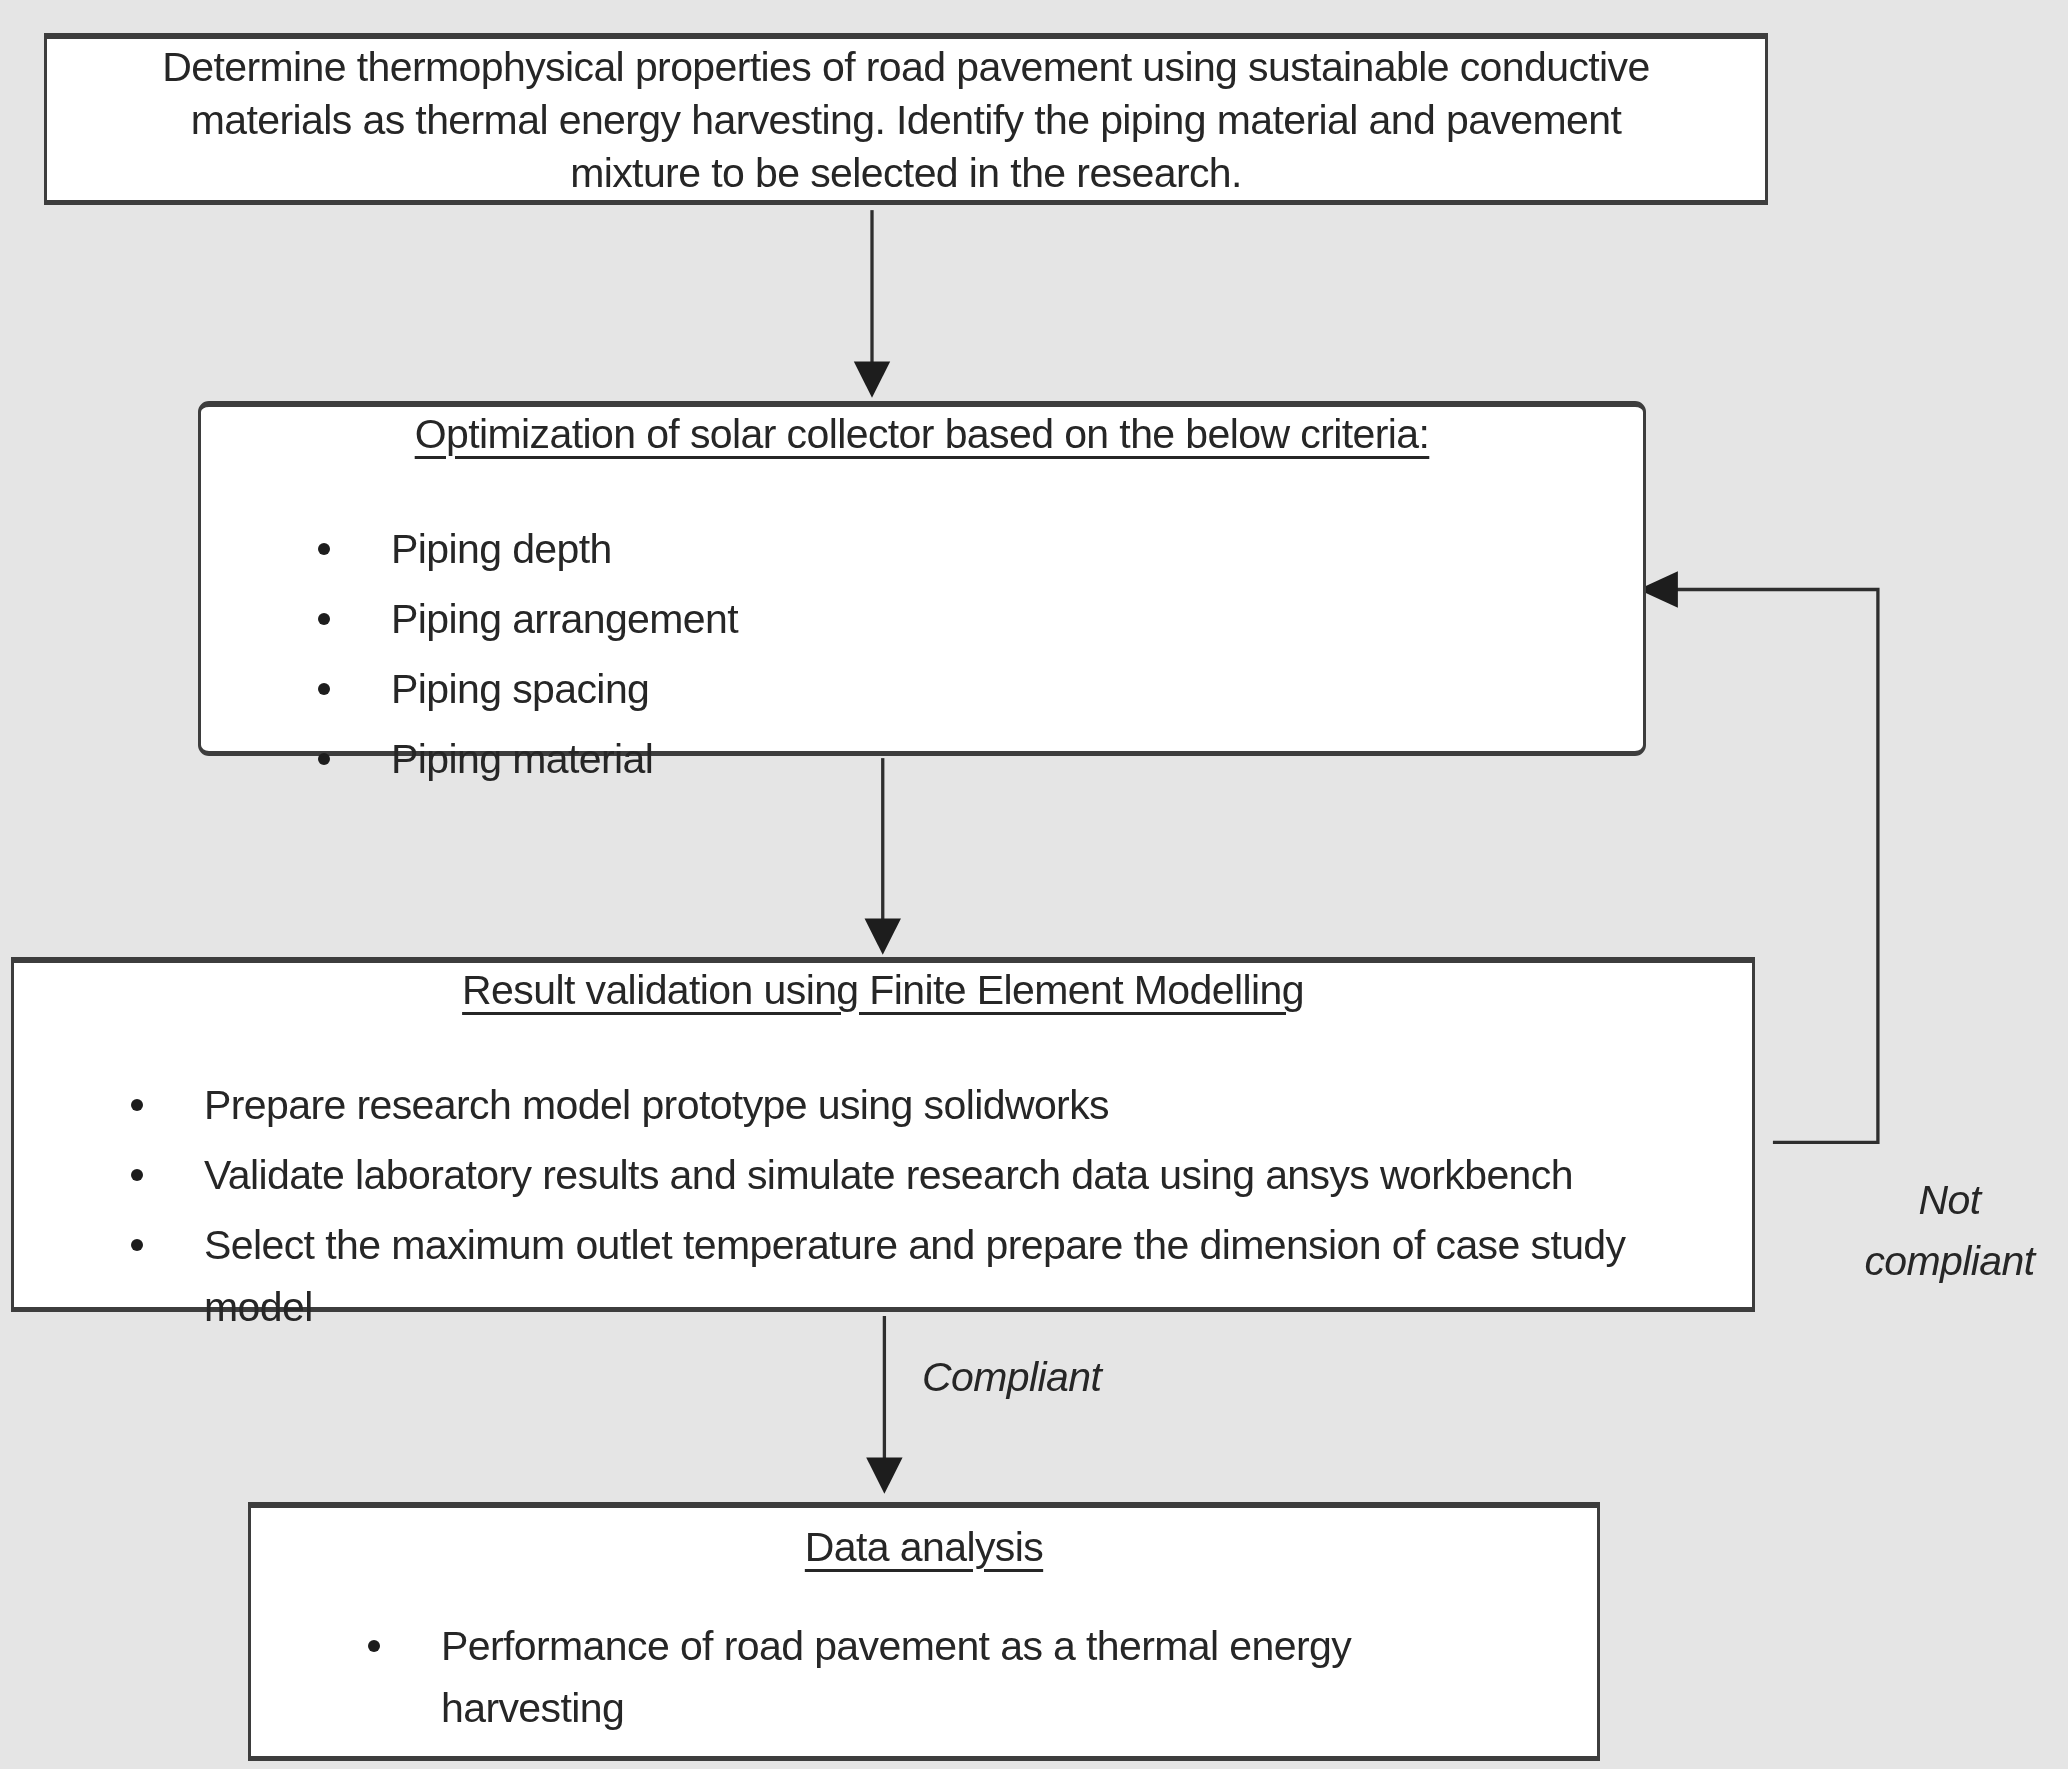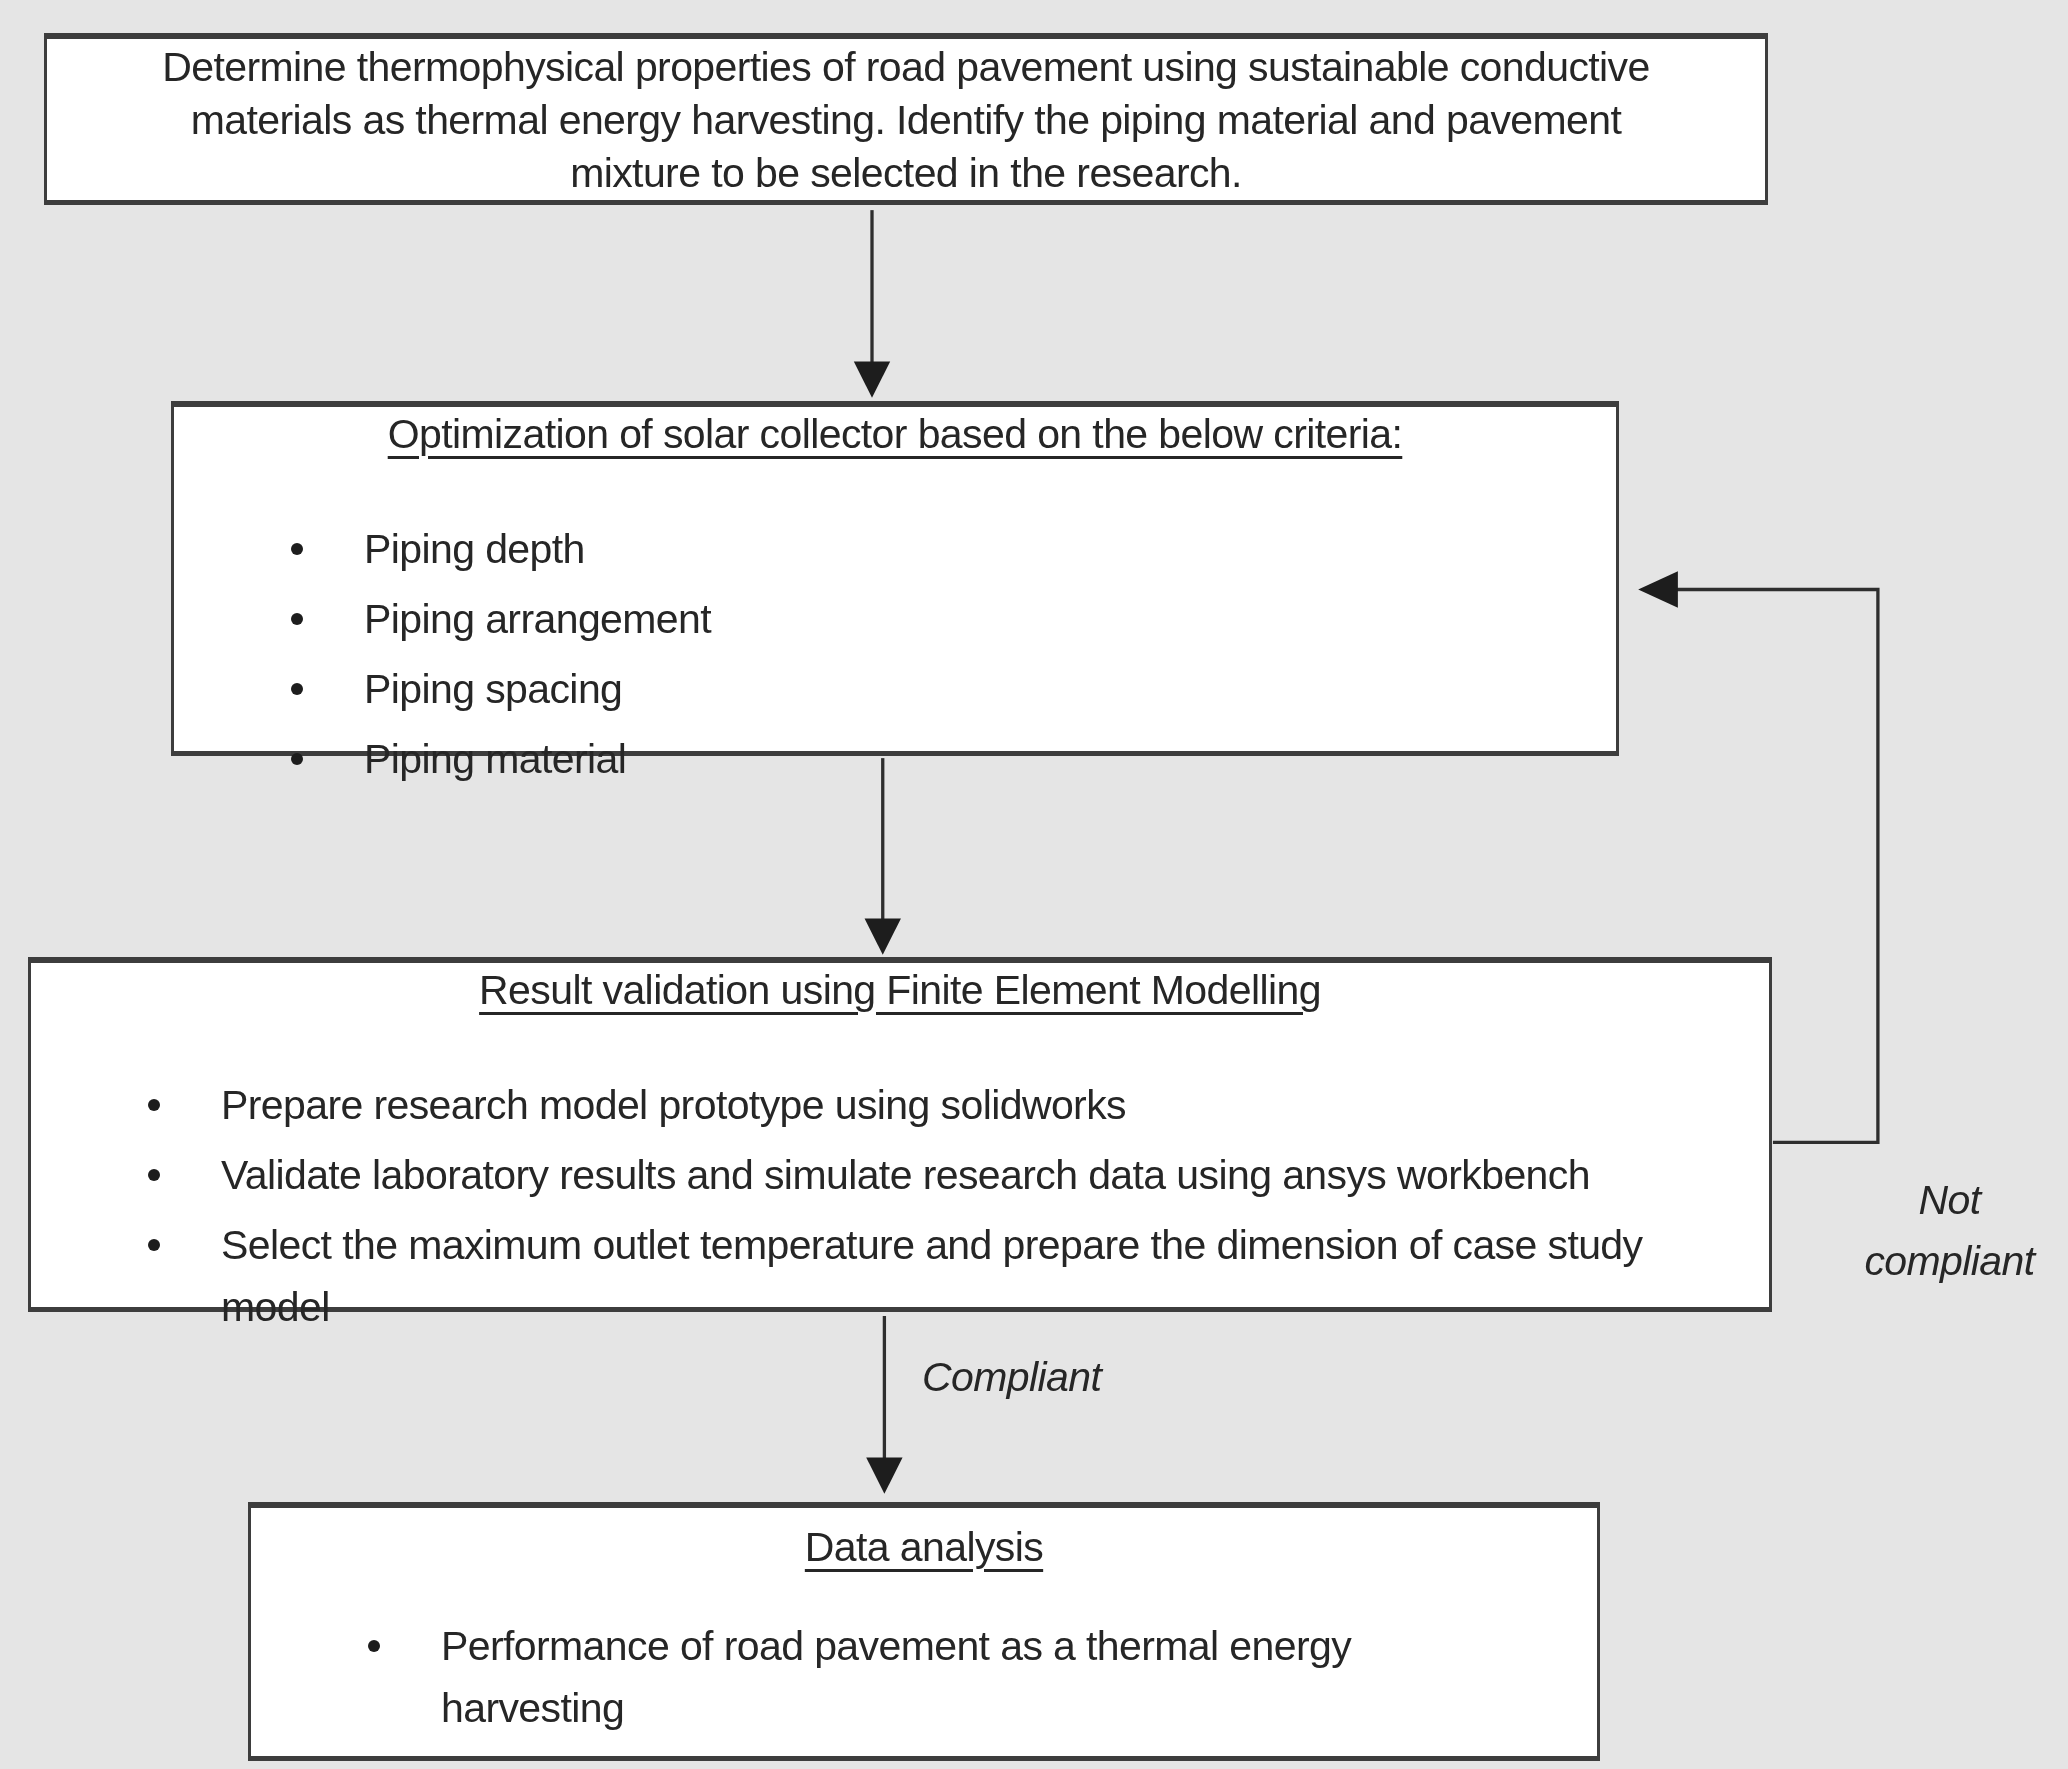--- a/index.html
+++ b/index.html
@@ -16,22 +16,22 @@
   }
   .box {
     position: absolute;
     box-sizing: border-box;
     border: 3.3px solid #3d3d3d;
     border-top-width: 6.6px;
     border-bottom-width: 5px;
     background: #ffffff;
   }
   .box-objective   { left: 44px;  top: 33px;   width: 1724px; height: 172px; }
-  .box-optimize    { left: 171px; top: 401px;  width: 1448px; height: 355px; }
-  .box-validate    { left: 28px;  top: 957px; width: 1744px; height: 355px; }
+  .box-optimize    { left: 198px; top: 401px;  width: 1448px; height: 355px; border-radius: 11px; }
+  .box-validate    { left: 11px;  top: 957px; width: 1744px; height: 355px; }
   .box-analysis    { left: 248px; top: 1502px; width: 1352px; height: 259px; }
 
   .obj-line { text-align: center; white-space: nowrap; line-height: 53px; }
   .box-objective .inner { padding-top: 1.7px; }
 
   .box-title {
     text-align: center;
     white-space: nowrap;
     text-decoration: underline;
     text-decoration-thickness: 3.3px;

